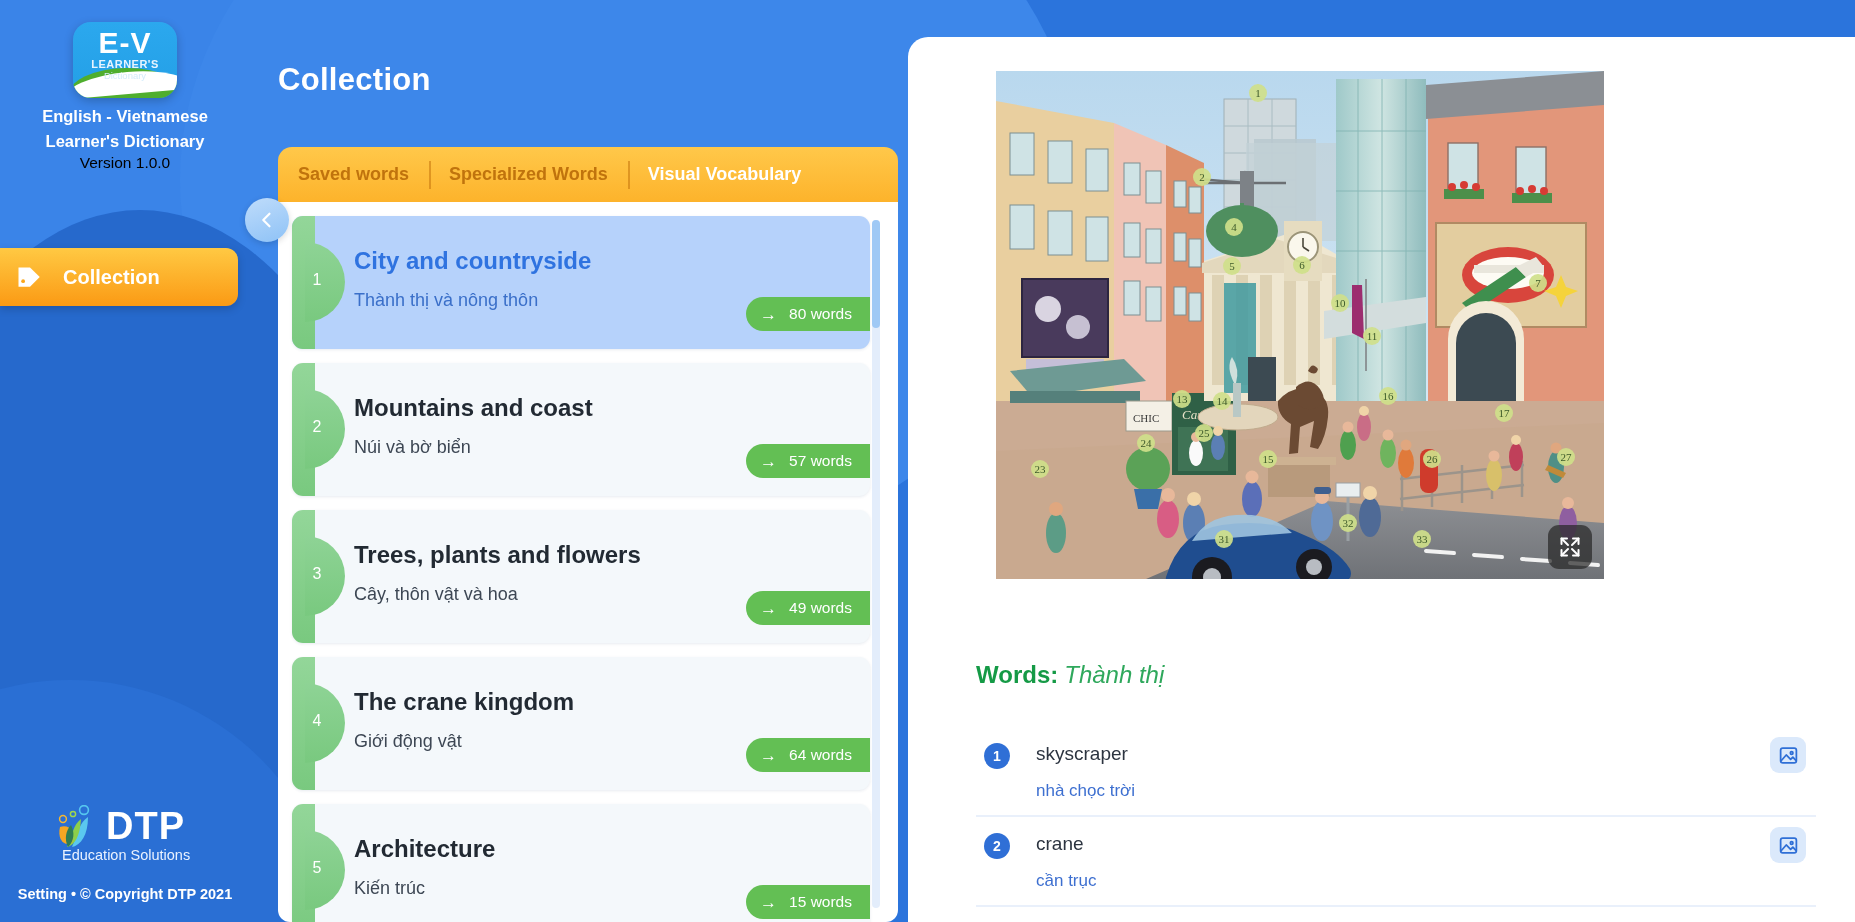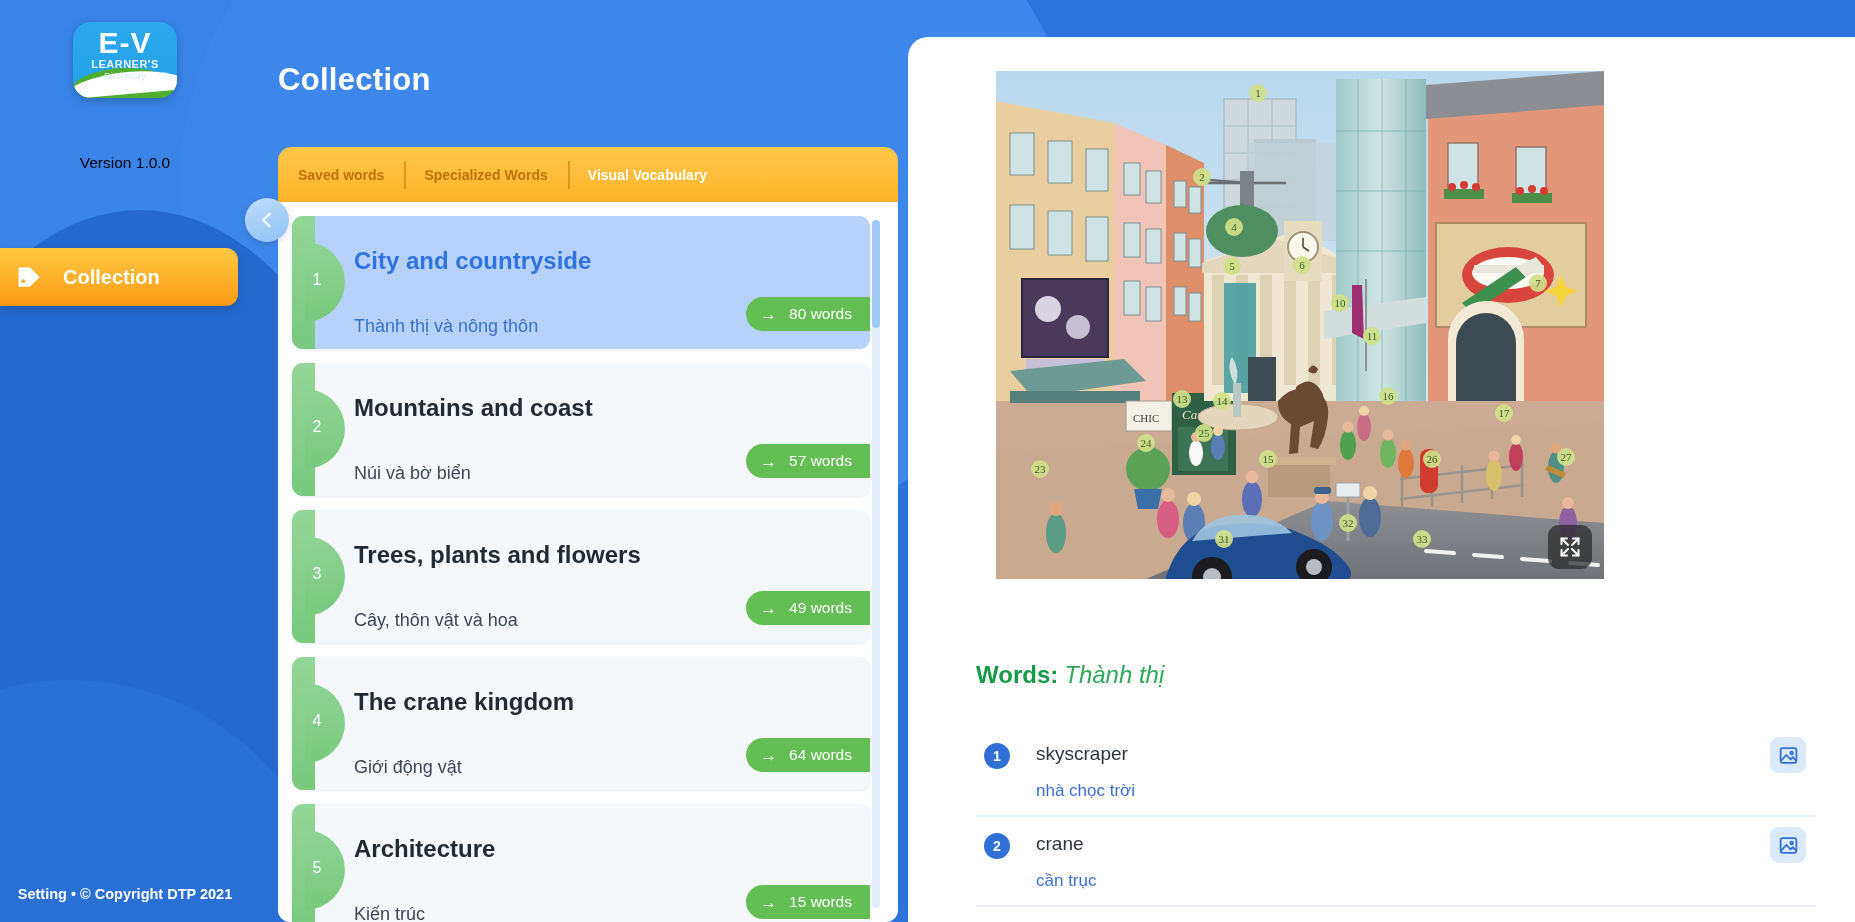--- a/index.html
+++ b/index.html
@@ -66,21 +66,21 @@
   .footer-copy { position:absolute; left:0; top:886px; width:250px; text-align:center;
     color:#ffffff; font-size:14.5px; font-weight:bold; }
 
   
   .col-header { position:absolute; left:278px; top:62px; color:#fff;
     font-size:31px; font-weight:bold; letter-spacing:.3px; z-index:6; }
 
   .tabs { position:absolute; left:278px; top:147px; width:620px; height:55px;
     background:linear-gradient(180deg,#ffc84a,#fdb32b);
     border-radius:14px 14px 0 0; display:flex; align-items:center; z-index:7; }
-  .tab { position:relative; padding:0 20px; font-size:14px; font-weight:bold;
+  .tab { position:relative; padding:0 20px; font-size:18px; font-weight:bold;
     color:#c0730d; cursor:pointer; height:28px; display:flex; align-items:center; }
   .tab + .tab::before { content:""; position:absolute; left:0; top:0; bottom:0;
     width:2px; background:rgba(196,116,12,.55); }
   .tab.active { color:#ffffff; }
 
   .list-panel { position:absolute; left:278px; top:202px; width:620px; height:720px;
     background:#ffffff; border-radius:0 0 12px 12px; z-index:6; overflow:hidden; }
   .list-inner { position:absolute; left:14px; top:14px; width:578px; }
 
   .collapse-btn { position:absolute; left:245px; top:198px; width:44px; height:44px;
@@ -94,21 +94,21 @@
   .card.selected { background:#b6d2fb; }
   .card-num { position:absolute; left:0; top:0; width:23px; height:133px;
     background:linear-gradient(180deg,#93d699,#79c97f); }
   .card-num-bulge { position:absolute; left:13px; top:26px; width:40px; height:80px;
     background:linear-gradient(180deg,#8ed395,#79c97f); border-radius:0 40px 40px 0; }
   .card-num-txt { position:absolute; left:13px; top:55px; width:24px; text-align:center;
     color:#fff; font-size:16px; z-index:3; }
   .card-title { position:absolute; left:62px; top:31px; font-size:24px; font-weight:bold;
     color:#222a33; }
   .card.selected .card-title { color:#2f73e0; }
-  .card-sub { position:absolute; left:62px; top:74px; font-size:18px; color:#3d4754;margin-top:26px; }
+  .card-sub { position:absolute; left:62px; top:74px; font-size:18px; color:#3d4754; }
   .card.selected .card-sub { color:#3a6fc9; }
   .badge { position:absolute; right:0; bottom:18px; height:34px; padding:0 18px 0 14px;
     background:#63bf54; border-radius:17px 0 0 17px; display:flex; align-items:center;
     gap:12px; color:#fff; font-size:15.5px; }
   .badge .arrow { font-size:17px; font-weight:bold; line-height:1; }
 
   .list-scrollbar { position:absolute; right:18px; top:18px; width:8px; height:688px;
     background:#e3edfb; border-radius:4px; }
   .list-scrollbar .thumb { position:absolute; left:0; top:0; width:8px; height:108px;
     background:#9fc9f5; border-radius:4px; }
@@ -152,38 +152,55 @@
   <div class="sidebar">
 
     <div class="brand-logo">
       <div class="green"></div>
       <div class="white-swoosh"></div>
       <div class="ev">E-V</div>
       <div class="ln1">LEARNER'S</div>
       <div class="ln2">Dictionary</div>
     </div>
 
+    <div class="brand-title">
+      <div>English - Vietnamese</div>
+      <div>Learner's Dictionary</div>
+    </div>
     <div class="brand-version">Version 1.0.0</div>
 
     <div class="nav">
 
 
 
       <div class="nav-item active">
         <span class="nav-icon">
           <svg width="30" height="30" viewBox="0 0 24 24">
             <path d="M3.6 4.3 h9.2 L20.6 12 l-7.8 7.7 H3.6 Z" fill="#ffffff"></path>
             <circle cx="7.3" cy="15.3" r="1.5" fill="#fba81d"></circle>
           </svg>
         </span>
         <span class="lbl">Collection</span>
       </div>
 
     </div>
 
+    <div class="footer-logo">
+      <svg class="dtp-mark" viewBox="0 0 56 46">
+        <circle cx="36" cy="5" r="4.4" fill="none" stroke="#55c7ef" stroke-width="1.6"></circle>
+        <circle cx="25" cy="9" r="2.6" fill="none" stroke="#9fd84e" stroke-width="1.5"></circle>
+        <circle cx="15" cy="14" r="3.4" fill="none" stroke="#f5b731" stroke-width="1.5"></circle>
+        <path d="M40 12 C40 30 33 40 24 42 C30 28 31 18 40 12 Z" fill="#5ac8ef"></path>
+        <path d="M33 14 C32 31 27 40 19 42 C25 29 25 20 33 14 Z" fill="#8dcf4b"></path>
+        <path d="M12 22 C22 19 27 27 24 38 C16 42 9 34 12 22 Z" fill="#f5a623"></path>
+        <path d="M23 20 C27 28 26 36 20 42 C16 34 18 25 23 20 Z" fill="#2f7d53"></path>
+      </svg>
+      <div class="dtp-word">DTP</div>
+      <div class="dtp-sub">Education Solutions</div>
+    </div>
     <div class="footer-copy">Setting • © Copyright DTP 2021</div>
   </div>
 
   <div class="col-header">Collection</div>
 
   <div class="tabs">
     <div class="tab">Saved words</div>
     <div class="tab">Specialized Words</div>
     <div class="tab active">Visual Vocabulary</div>
   </div>

